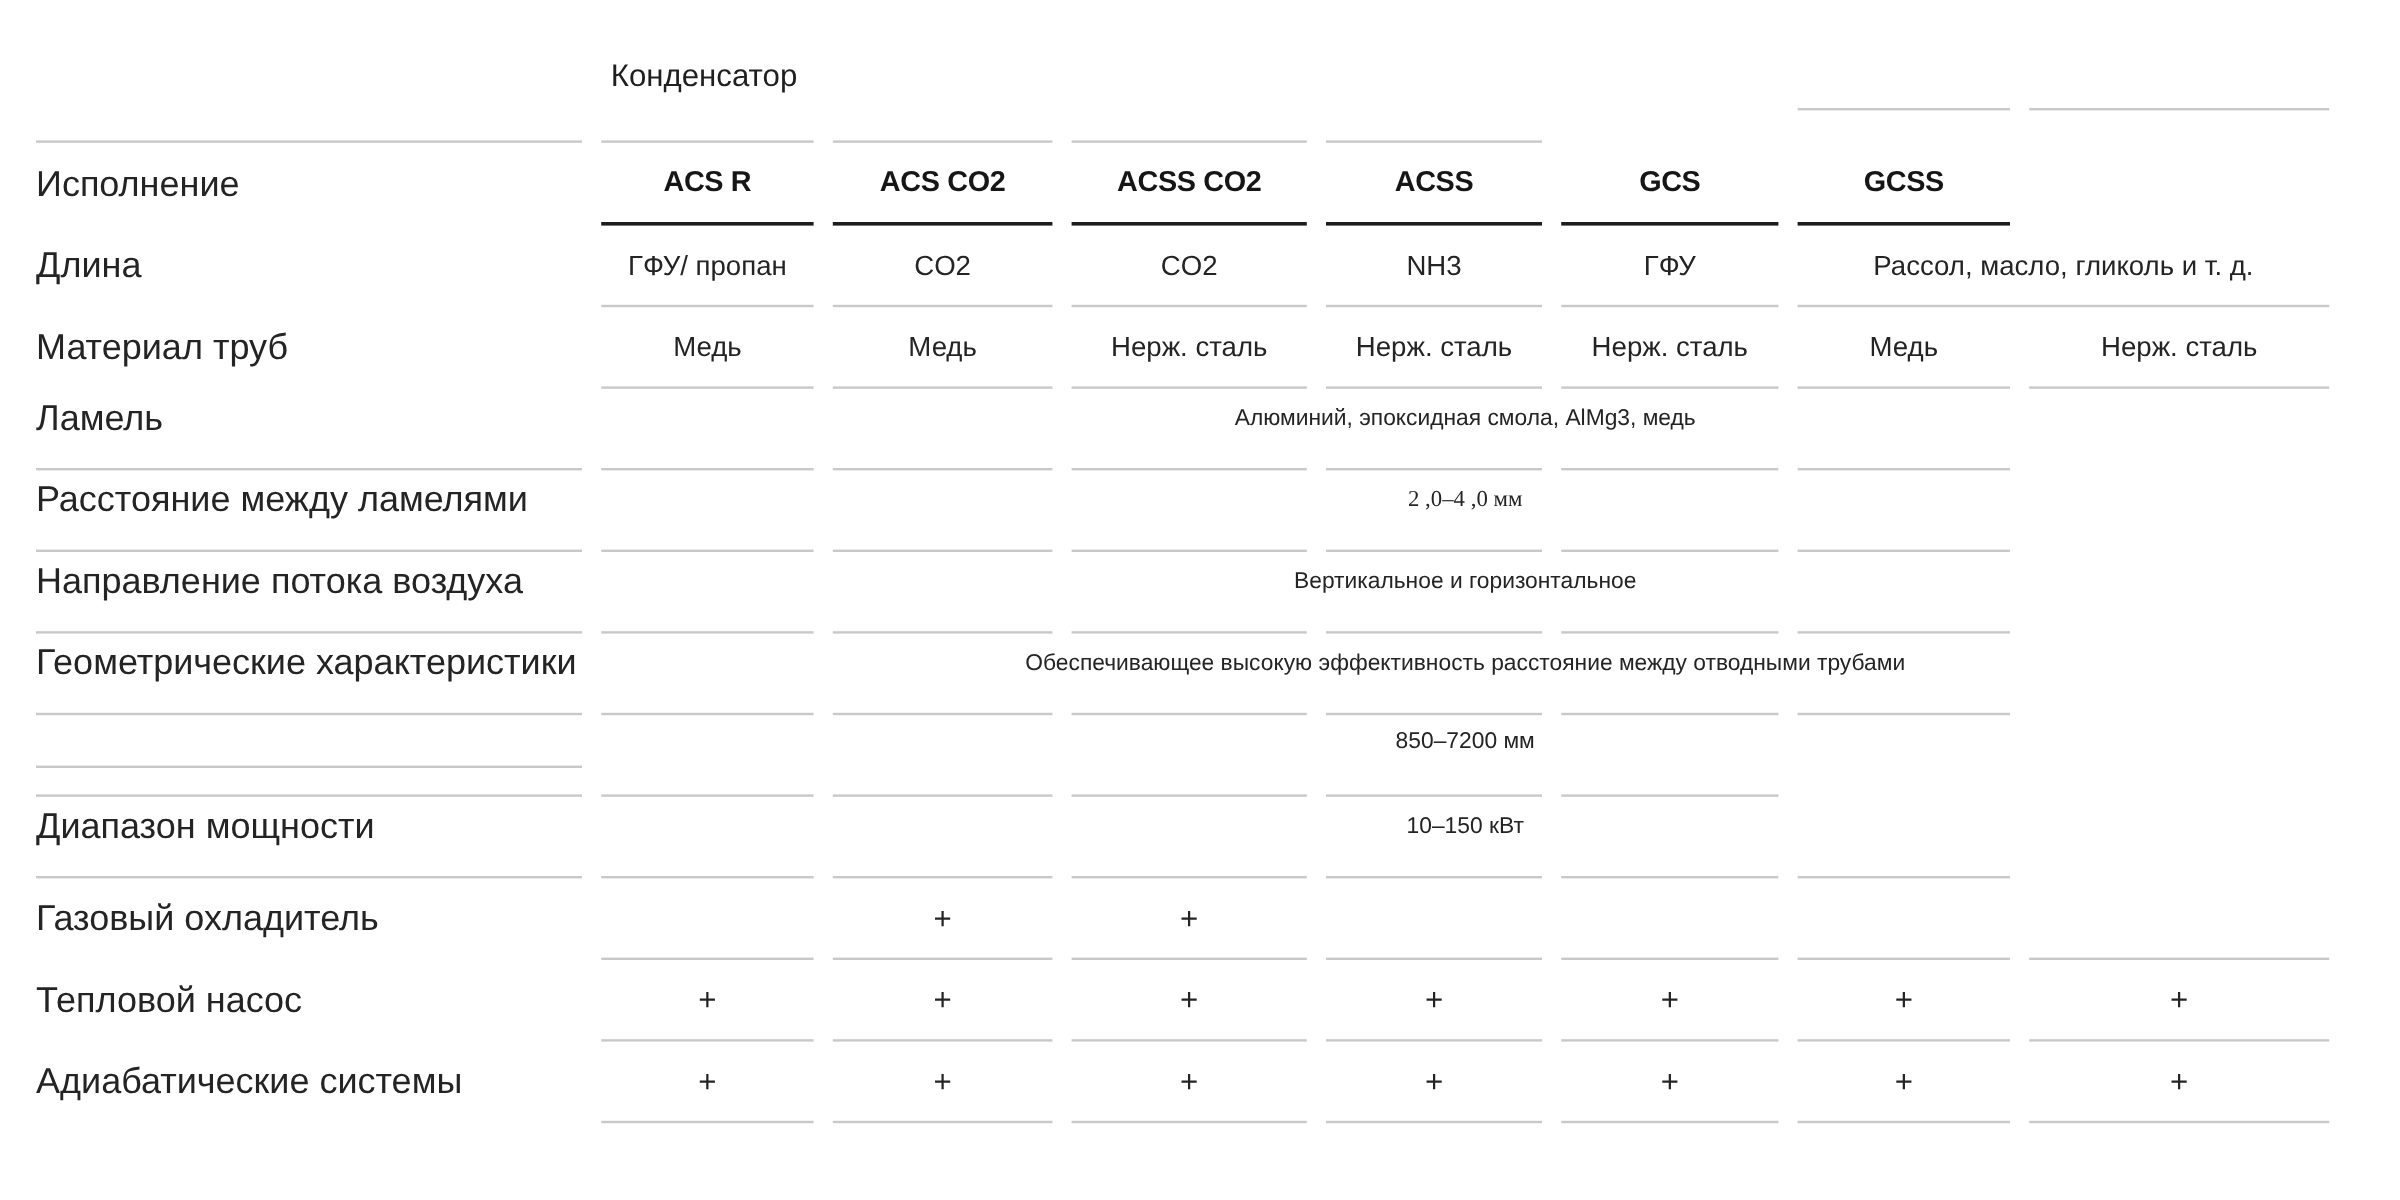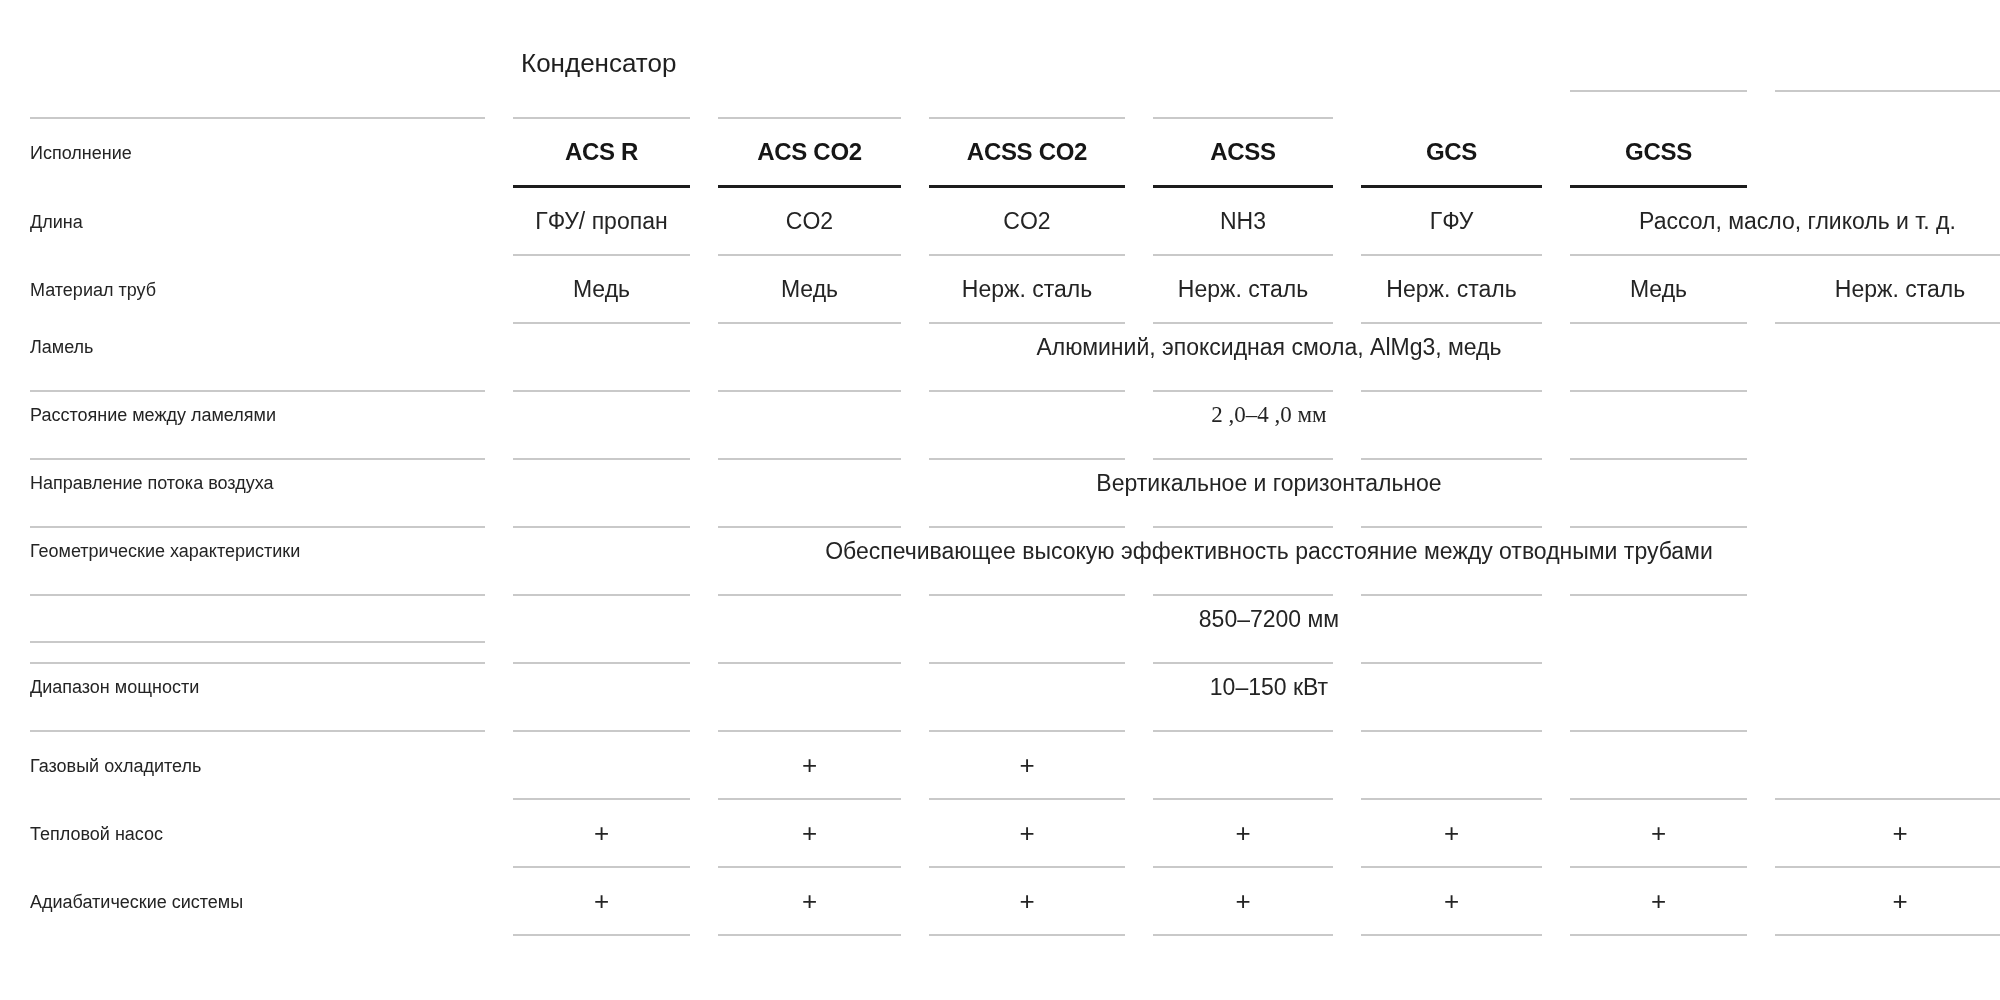--- a/index.html
+++ b/index.html
@@ -12,21 +12,21 @@
   *{margin:0;padding:0;box-sizing:border-box;}
   html,body{width:2000px;height:1000px;background:var(--bg);overflow:hidden;}
   body{font-family:"Liberation Sans","DejaVu Sans",sans-serif;color:var(--text);}
   .table-wrap{
     margin:35px 0 0 30px;
     width:1939px;
   }
   .row{
     display:grid;
     grid-template-columns:455px 177px 183px 196px 180px 181px 177px 250px;
-    column-gap:28px;
+    column-gap:16px;
     position:relative;
   }
   .row-group{height:84px;}
   .row-header{height:69px;}
   .row-data{height:68px;}
   .cell{
     display:flex;
     align-items:center;
     justify-content:center;
     font-size:23px;
@@ -38,30 +38,30 @@
     font-weight:bold;
     font-size:24px;
     color:var(--head);
     letter-spacing:-0.3px;
     border-bottom:3px solid var(--underline);
   }
   .label{
     display:flex;
     align-items:center;
     justify-content:flex-start;
-    font-size:18px;
+    font-size:30px;
     color:var(--text);
     white-space:nowrap;
   }
   .overlay{
     grid-row:1;
     display:flex;
     align-items:center;
     justify-content:center;
-    font-size:23px;
+    font-size:19px;
     white-space:nowrap;
     pointer-events:none;
   }
   .overlay.group-title{
     justify-content:flex-start;
     font-size:26px;
     color:#1f1f1f;
   }
   .plus{font-size:26px;}
 </style>

